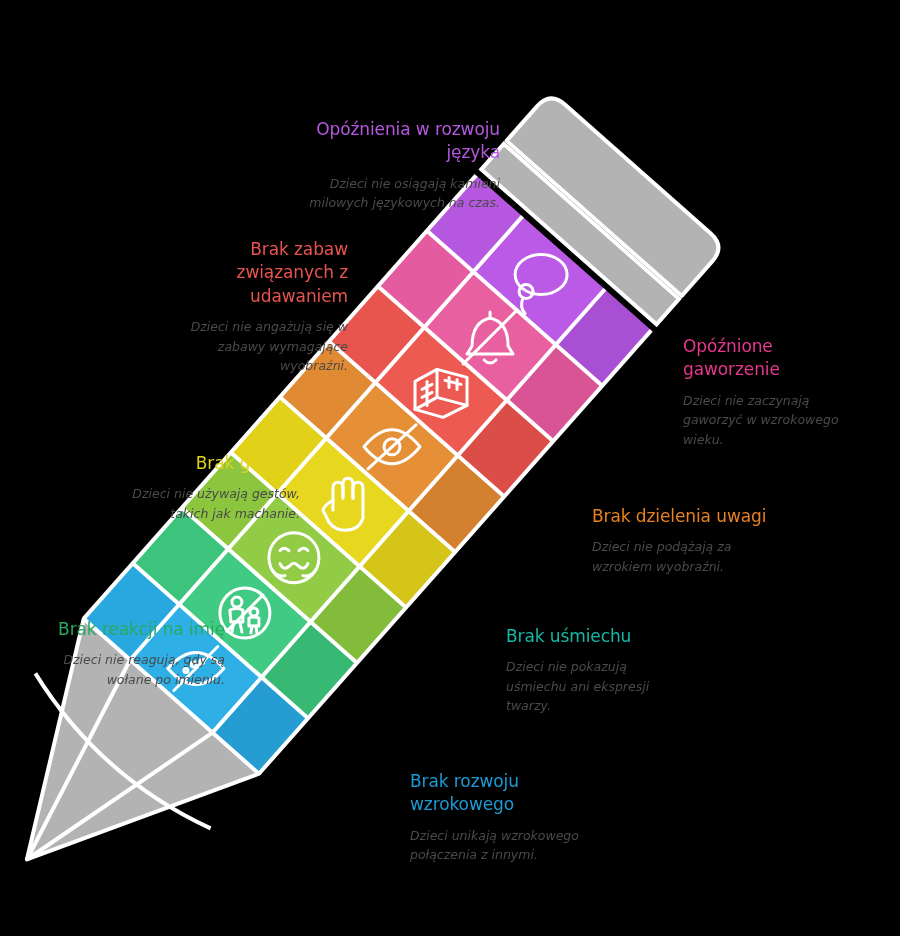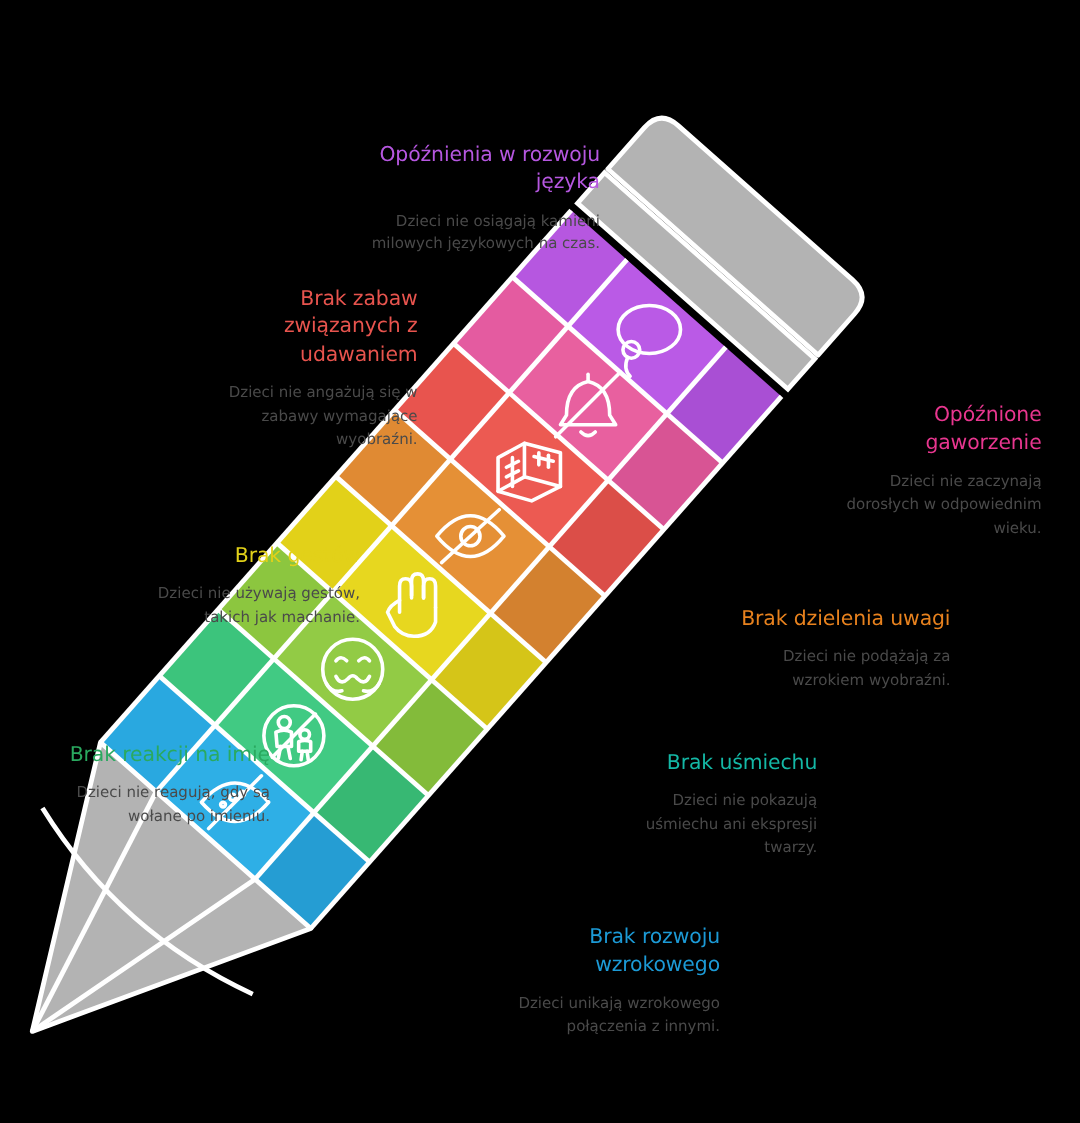--- a/index.html
+++ b/index.html
@@ -5,24 +5,24 @@
   html,body{margin:0;padding:0;background:#000;}
   body{width:900px;height:936px;position:relative;overflow:hidden;
        font-family:"DejaVu Sans","Liberation Sans",sans-serif;}
   #stage{position:absolute;inset:0;width:900px;height:936px;}
   .label{position:absolute;}
   .label .title{
     font-weight:normal;font-size:17px;line-height:1.38;margin:0 0 9px 0;
     letter-spacing:-0.1px;
   }
   .label .desc{
-    font-size:12.5px;line-height:1.55;color:#4a4a4a;margin:0;
+    font-size:12.5px;line-height:1.55;color:#4a4a4a;margin:0;font-style:italic;
   }
   .ta-right{text-align:right;}
-  .ta-left{text-align:right;}
+  .ta-left{text-align:left;}
   svg{display:block;}
 </style>
 </head>
 <body style="background: rgb(0, 0, 0);">
 
 <div id="stage">
 
   <svg width="900" height="936" viewBox="0 0 900 936" style="position:absolute;left:0;top:0;">
     <defs>
 
@@ -197,21 +197,21 @@
     <p class="desc">Dzieci nie angażują się w zabawy wymagające wyobraźni.</p>
   </div>
 
   <div class="label ta-right" style="left:25px;top:598px;width:200px;">
     <p class="title" style="color:#2aa95f;margin-top:20px;">Brak reakcji na imię</p>
     <p class="desc">Dzieci nie reagują, gdy są wołane po imieniu.</p>
   </div>
 
   <div class="label ta-left" style="left:683px;top:335px;width:185px;">
     <p class="title" style="color:#e8368f;">Opóźnione gaworzenie</p>
-    <p class="desc">Dzieci nie zaczynają dorosłych w odpowiednim wieku.</p>
+    <p class="desc">Dzieci nie zaczynają gaworzyć w wzrokowego wieku.</p>
   </div>
 
   <div class="label ta-left" style="left:592px;top:481px;width:200px;margin-top:24px;">
     <p class="title" style="color:#e8821e;">Brak dzielenia uwagi</p>
     <p class="desc">Dzieci nie podążają za wzrokiem wyobraźni.</p>
   </div>
 
   <div class="label ta-left" style="left:506px;top:625px;width:175px;">
     <p class="title" style="color:#14b8a6;">Brak uśmiechu</p>
     <p class="desc">Dzieci nie pokazują uśmiechu ani ekspresji twarzy.</p>

